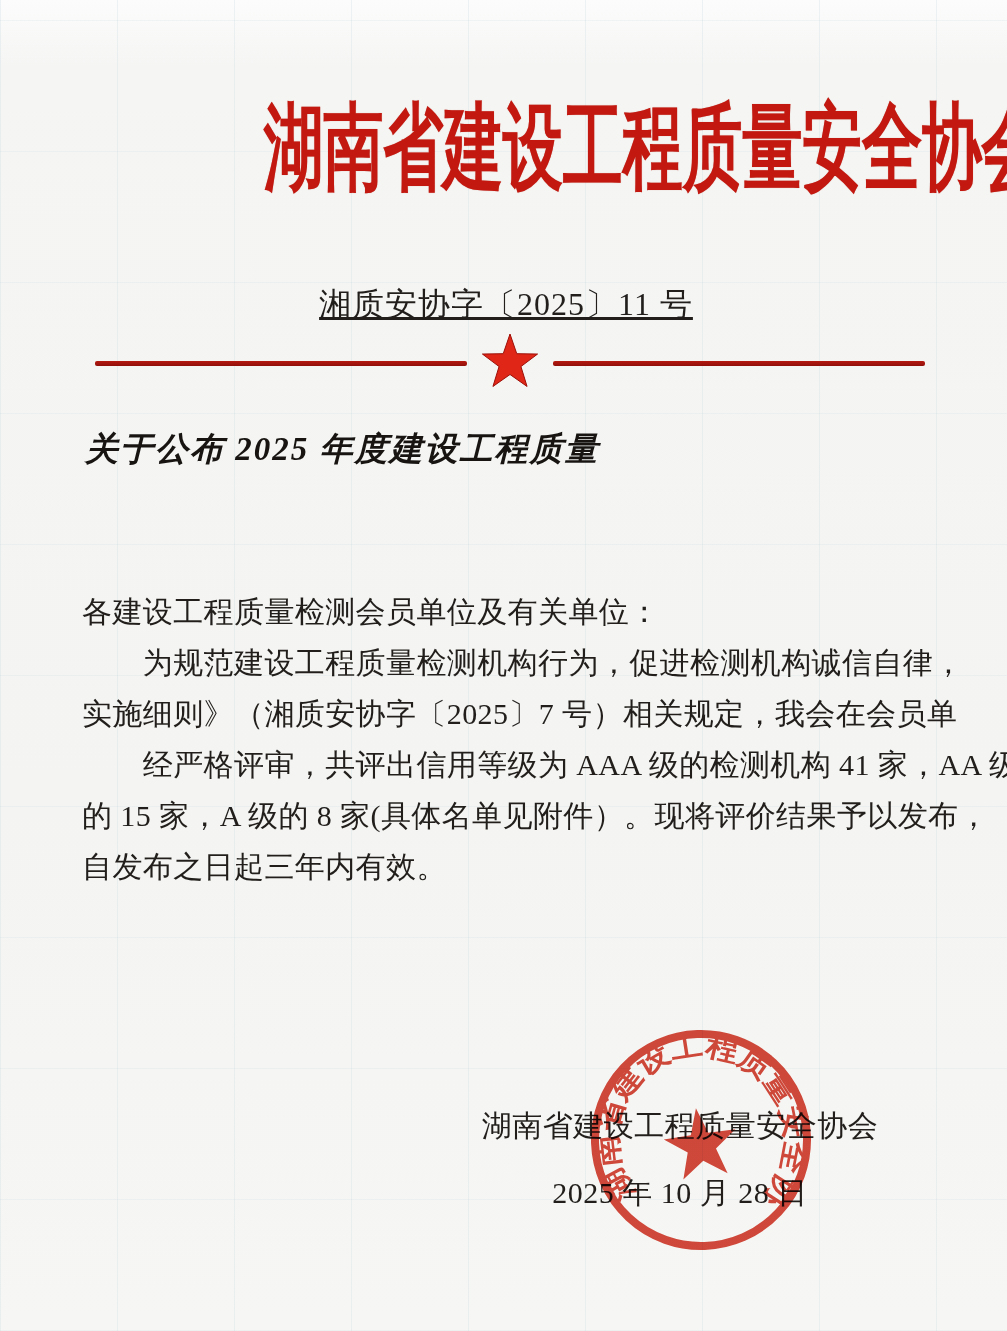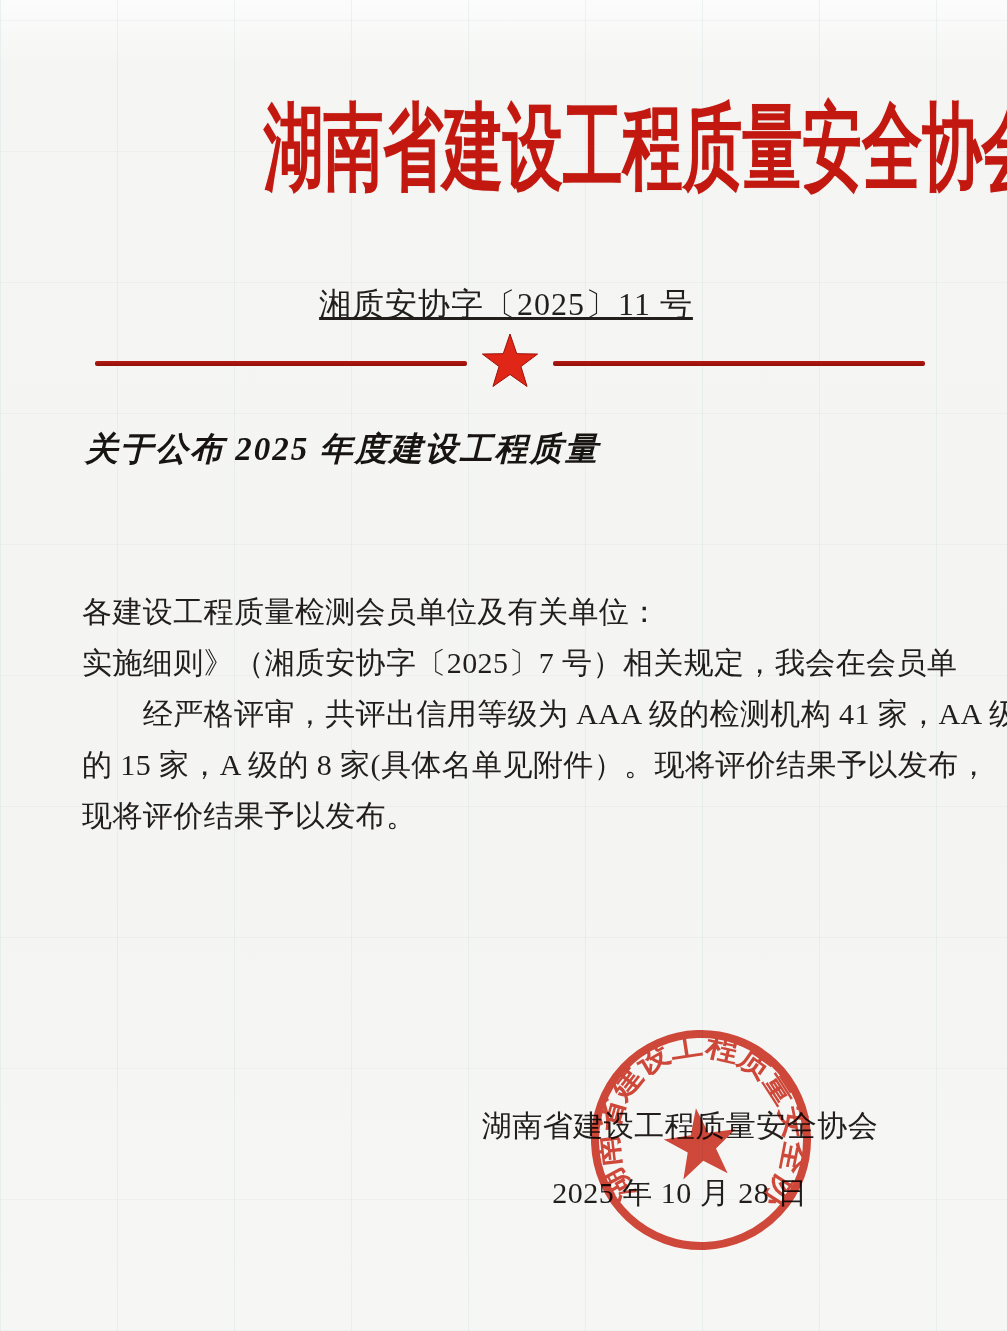--- a/index.html
+++ b/index.html
@@ -124,24 +124,25 @@
     </svg>
     <span class="rule"></span>
   </div>
 
   <h1 class="title">
     <div>关于公布 2025 年度建设工程质量</div>
   </h1>
 
   <div class="body-text">
     <div class="line">各建设工程质量检测会员单位及有关单位：</div>
+    <div class="line">　　为规范建设工程质量检测机构行为，促进检测机构诚信自律，</div>
     <div class="line">实施细则》（湘质安协字〔2025〕7 号）相关规定，我会在会员单</div>
     <div class="line">　　经严格评审，共评出信用等级为 AAA 级的检测机构 41 家，AA 级</div>
     <div class="line">的 15 家，A 级的 8 家(具体名单见附件）。现将评价结果予以发布，</div>
-    <div class="line">现将评价结果予以发布。</div>
+    <div class="line">自发布之日起三年内有效。</div>
   </div>
 
   <div class="sign-block">
     <div class="issuer">湖南省建设工程质量安全协会</div>
     <div class="date">2025 年 10 月 28 日</div>
   </div>
 
   <svg class="seal" viewBox="-116 -116 232 232" aria-hidden="true">
     <circle cx="0" cy="0" r="106" fill="none" stroke="var(--seal_red)" stroke-width="8"></circle>
     <defs>

